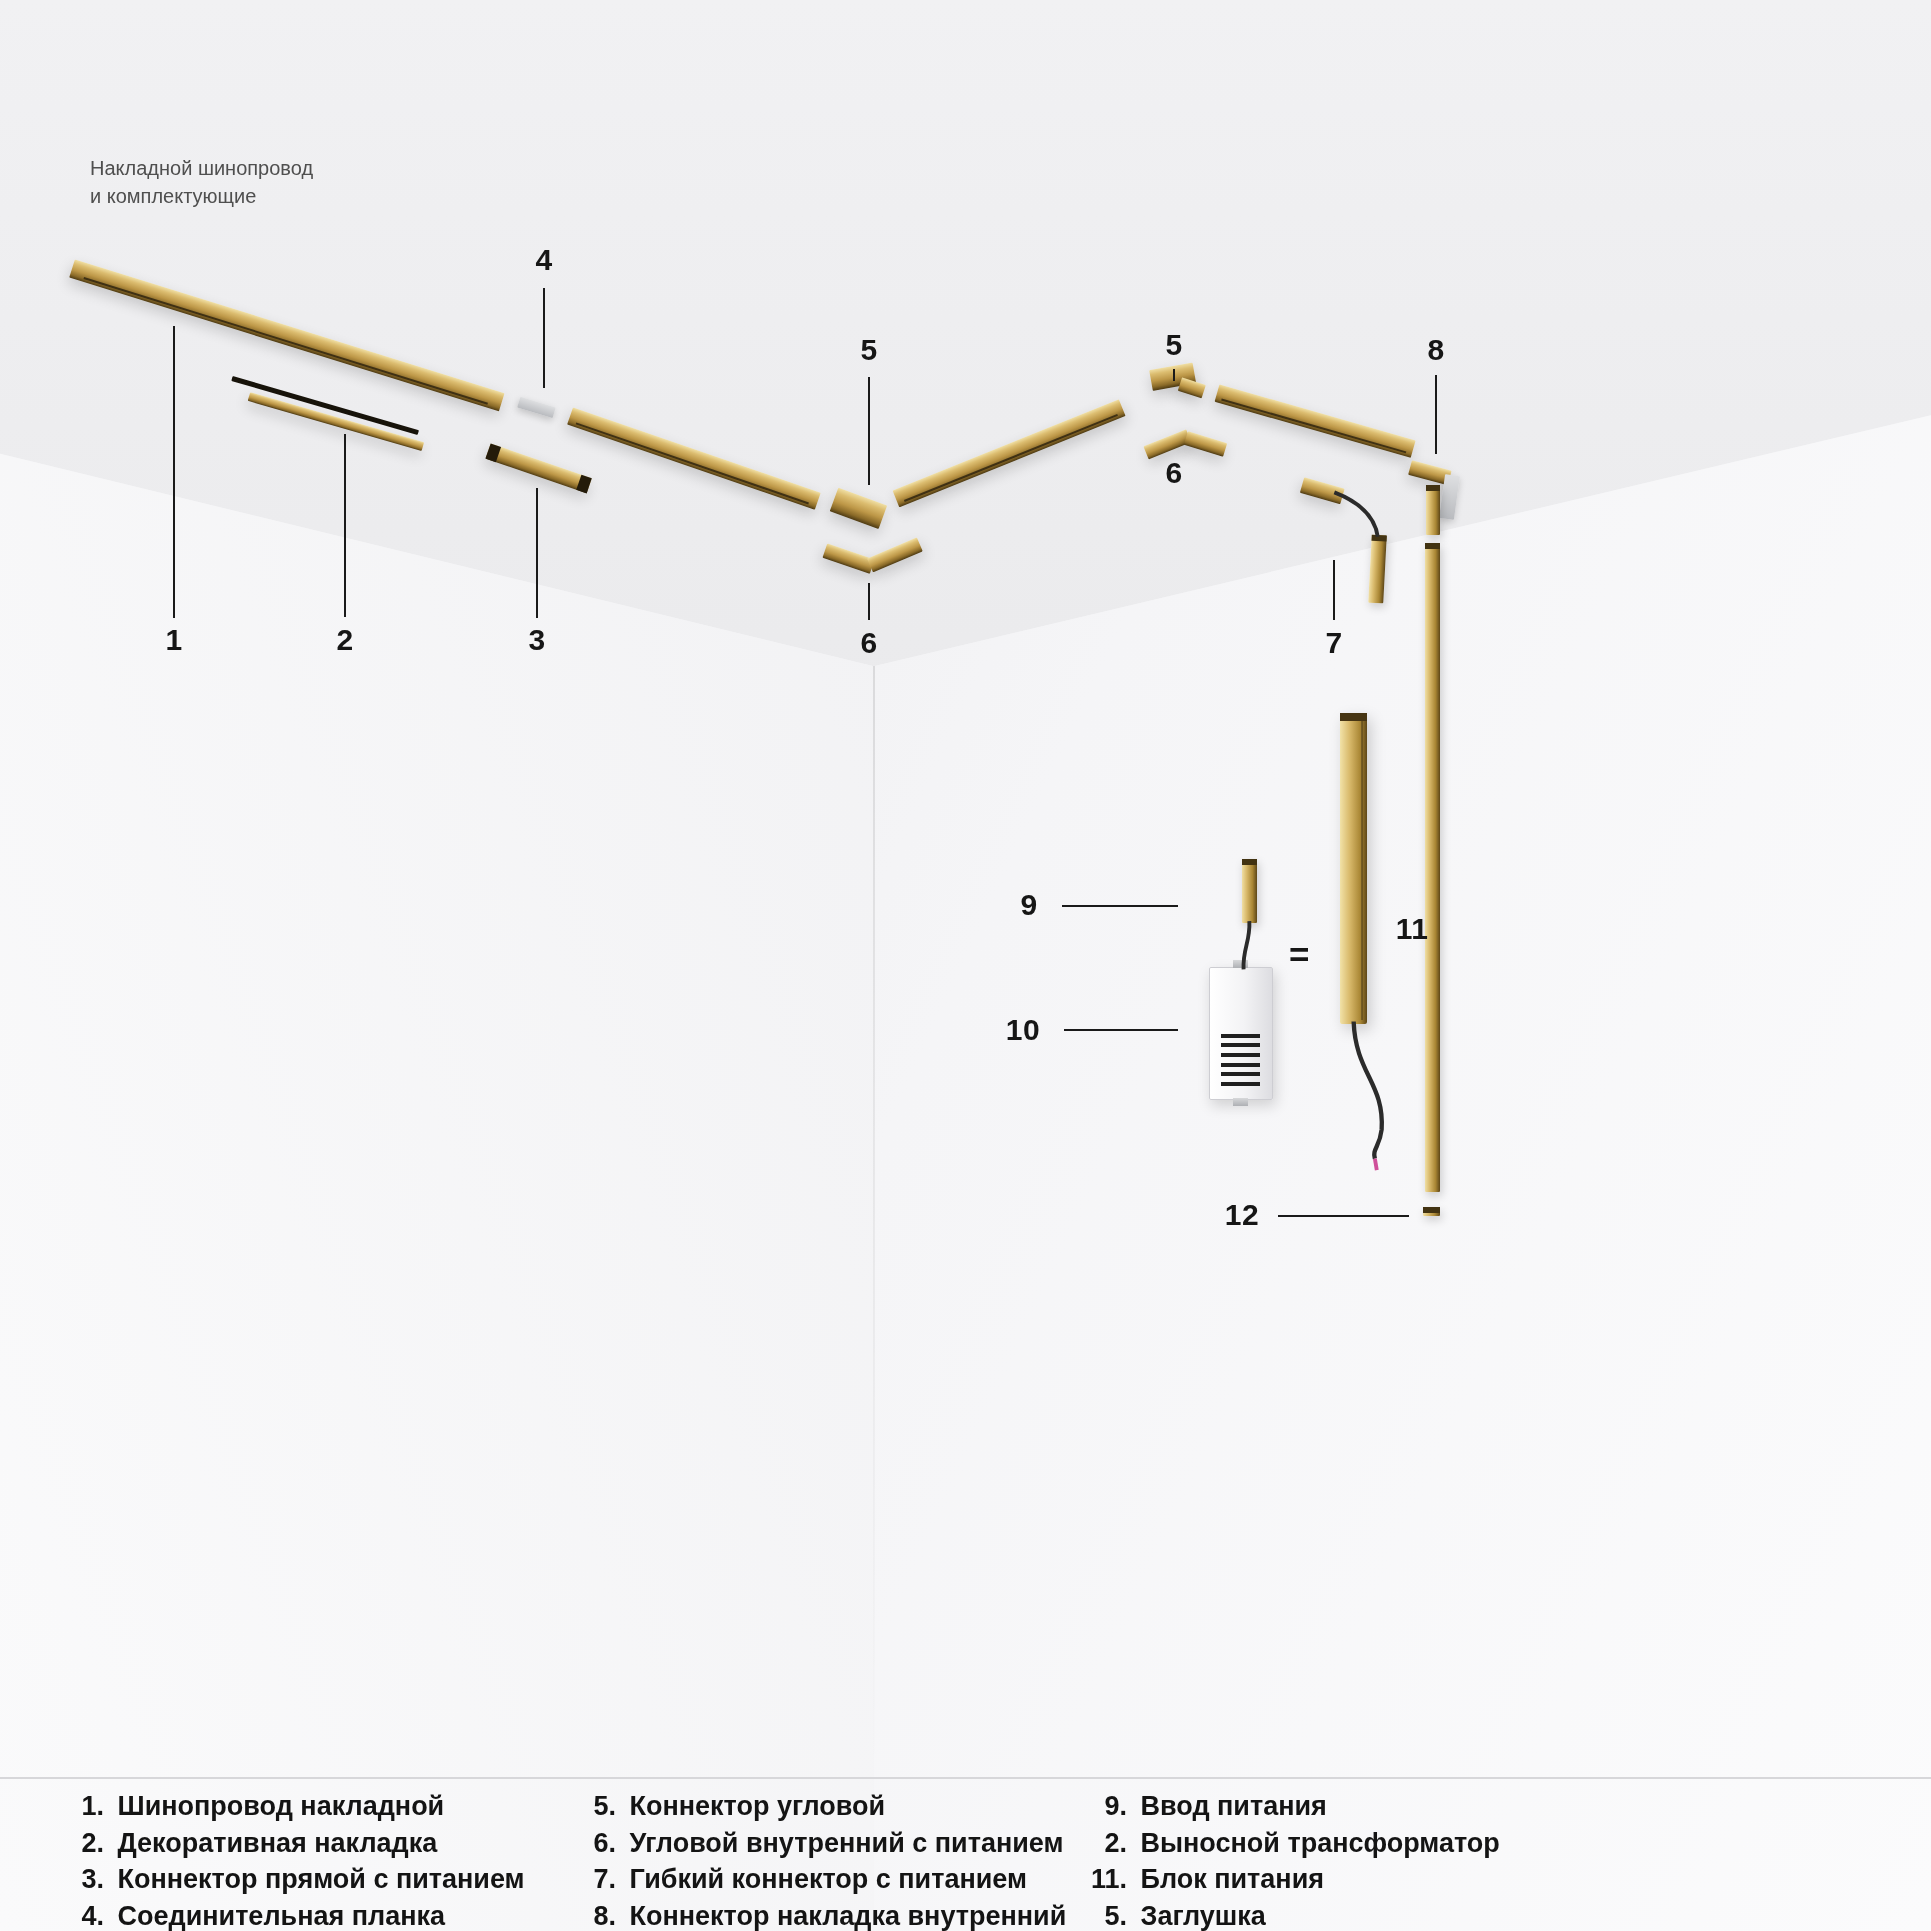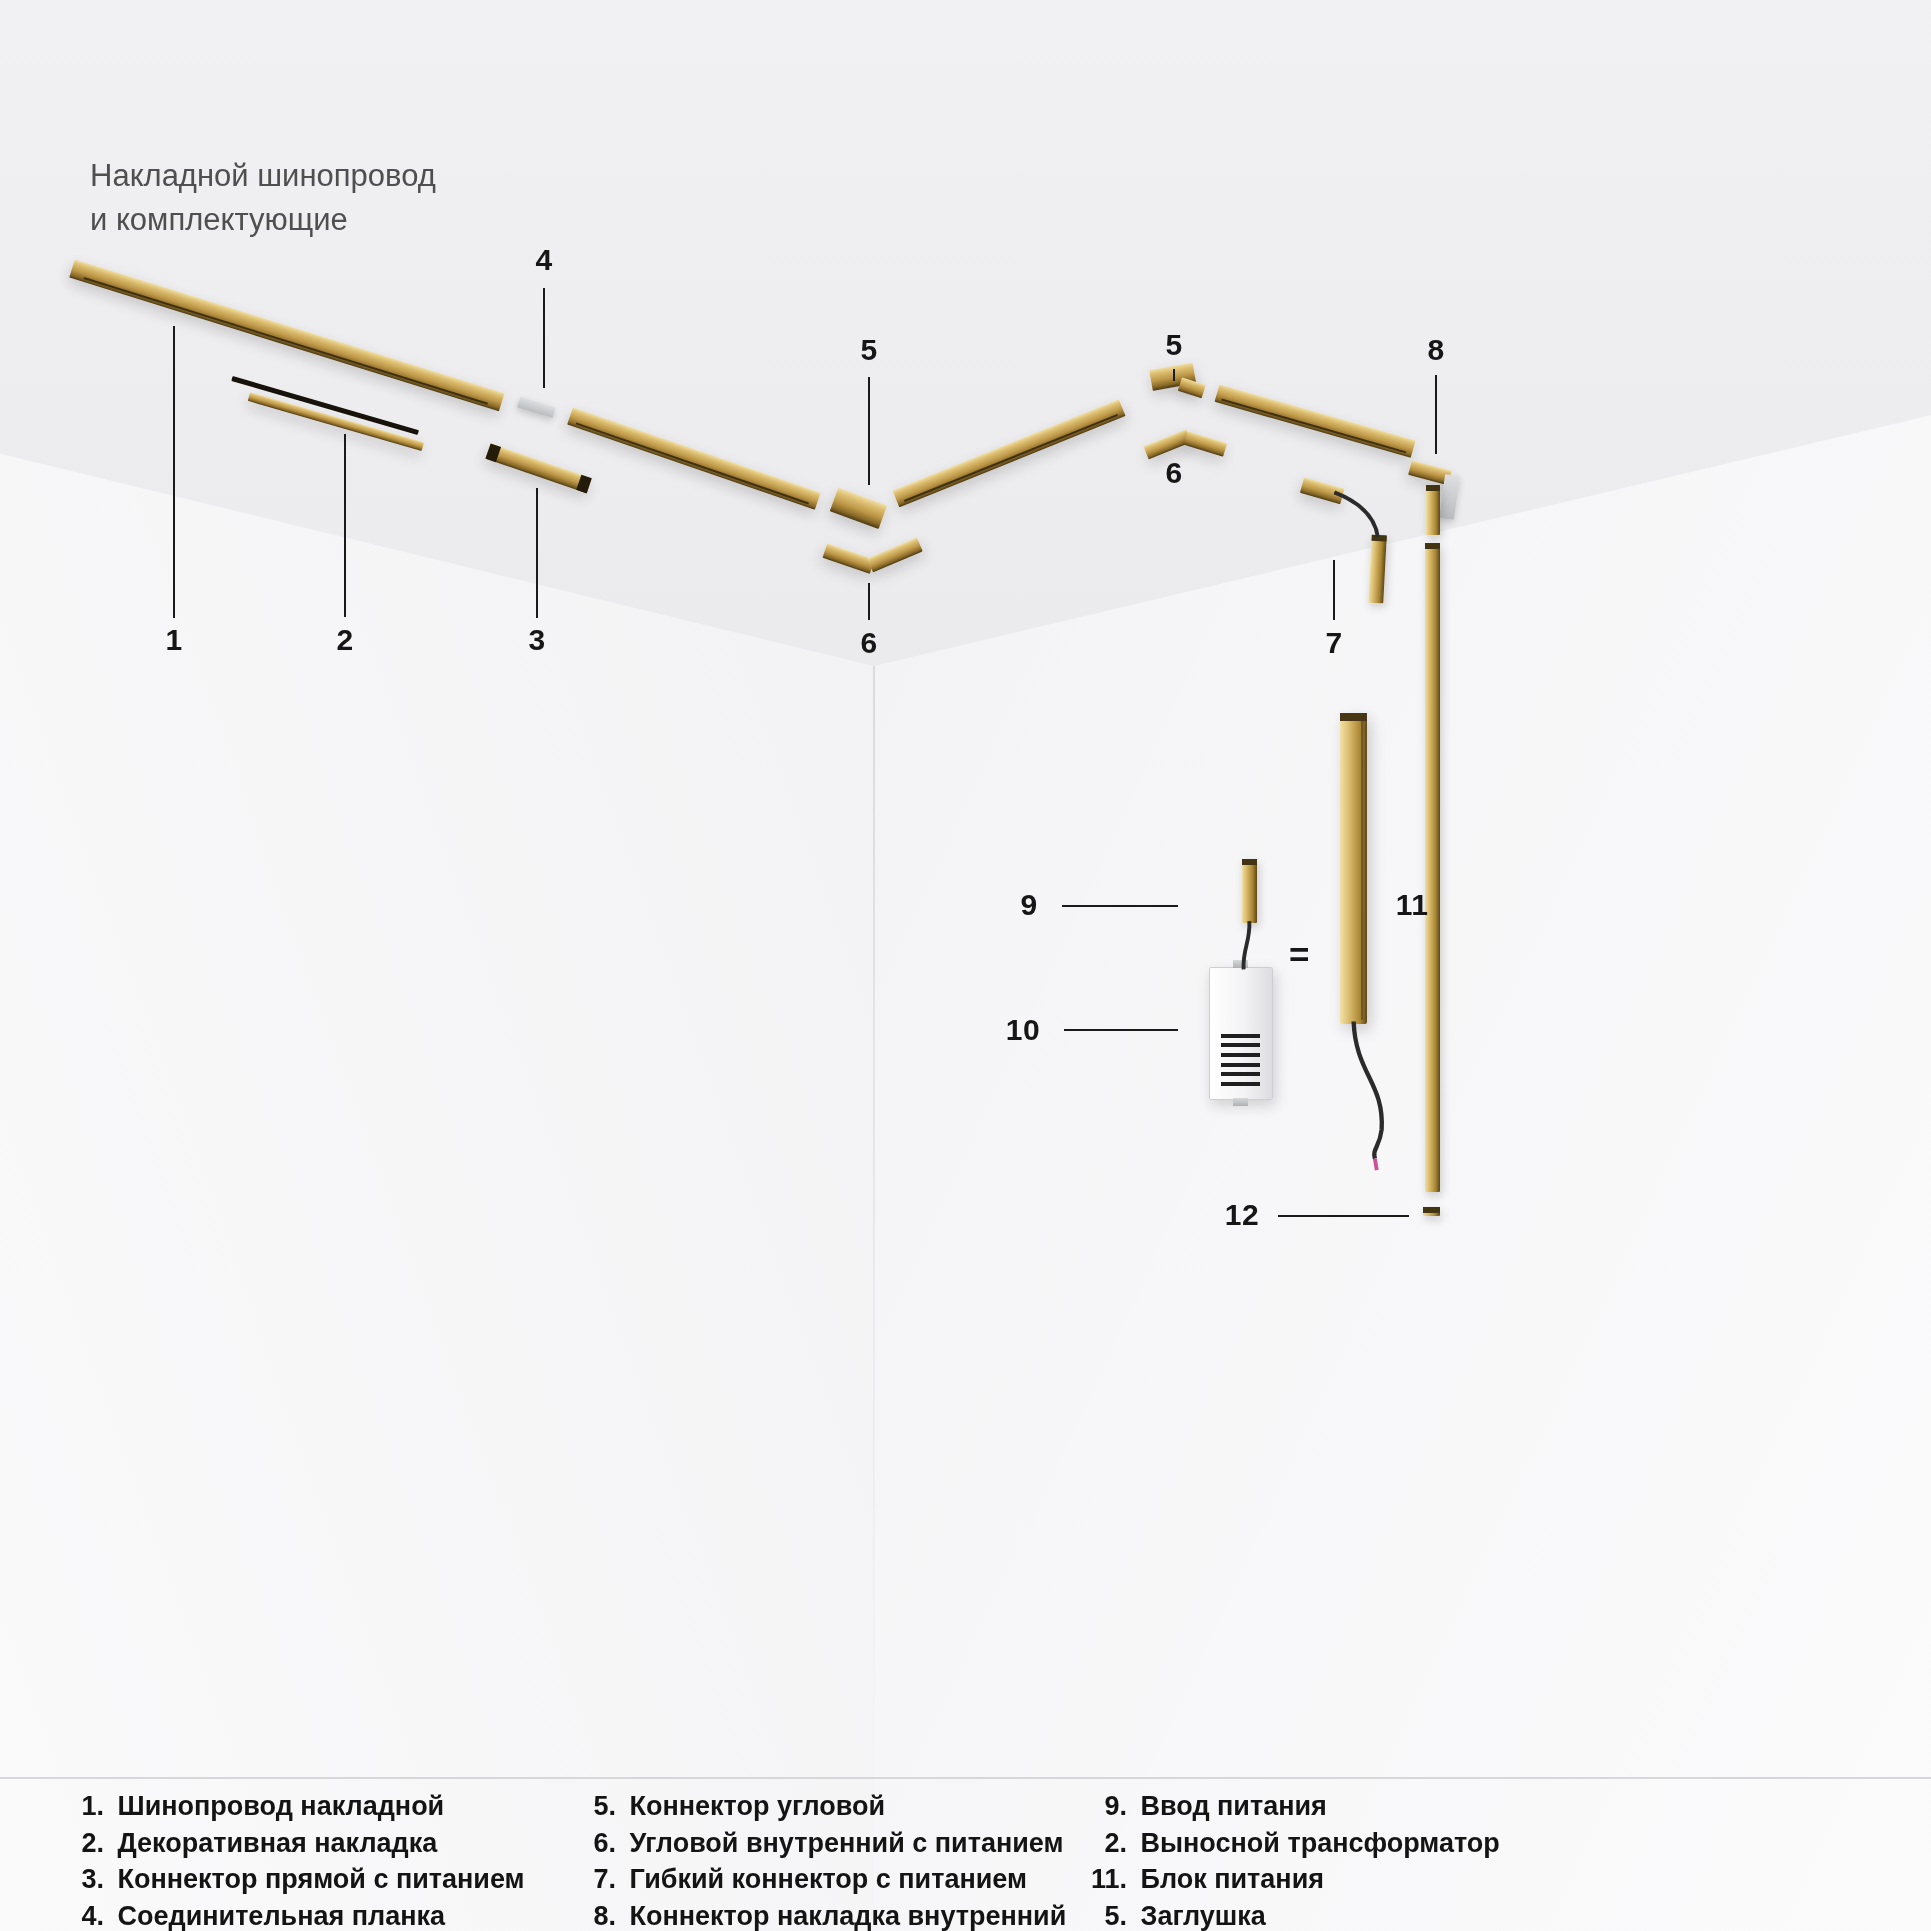--- a/index.html
+++ b/index.html
@@ -78,21 +78,21 @@
   .leader{position:absolute;background:#1a1a1a;z-index:4;}
   .leader.v{width:1.9px;}
   .leader.h{height:1.9px;}
   
   .title{
     position:absolute;left:85px;top:73px;z-index:5;
     font-size:56px;font-weight:800;letter-spacing:1px;color:#121212;
   }
   .subtitle{
     position:absolute;left:90px;top:154px;z-index:5;
-    font-size:31px;font-weight:500;color:#4f4f4f;line-height:1.42;
+    font-size:20px;font-weight:500;color:#4f4f4f;line-height:1.42;
   }
   
   .legend-divider{position:absolute;left:0;top:1777px;width:1931px;height:1.9px;background:#d7d7da;z-index:6;}
   .legend{position:absolute;left:0;top:1792px;width:1931px;z-index:6;}
   .legend-col{position:absolute;top:0;display:flex;flex-direction:column;gap:7.7px;}
   .legend-row{display:flex;gap:13.5px;font-size:27px;font-weight:700;line-height:29px;color:#141414;}
   .lnum{width:44px;text-align:right;flex:0 0 auto;}
   .llabel{white-space:nowrap;}
 </style>
 </head>
@@ -172,21 +172,21 @@
   <div class="callout-num" style="left:537px;top:623px;">3</div>
   <div class="callout-num" style="left:544px;top:243px;">4</div>
   <div class="callout-num" style="left:869px;top:333px;">5</div>
   <div class="callout-num" style="left:1174px;top:328px;">5</div>
   <div class="callout-num" style="left:869px;top:626px;">6</div>
   <div class="callout-num" style="left:1174px;top:456px;">6</div>
   <div class="callout-num" style="left:1334px;top:626px;">7</div>
   <div class="callout-num" style="left:1436px;top:333px;">8</div>
   <div class="callout-num" style="left:1029px;top:888px;">9</div>
   <div class="callout-num" style="left:1023px;top:1013px;">10</div>
-  <div class="callout-num" style="left:1412px;top:888px;">11</div>
+  <div class="callout-num" style="left:1412px;top:912px;">11</div>
   <div class="callout-num" style="left:1242px;top:1198px;">12</div>
   <div class="equals" style="left:1289px;top:935px;">=</div>
 
   <div class="subtitle">
     <div>Накладной шинопровод</div>
     <div>и комплектующие</div>
   </div>
 
   <div class="legend-divider"></div>
   <div class="legend">

